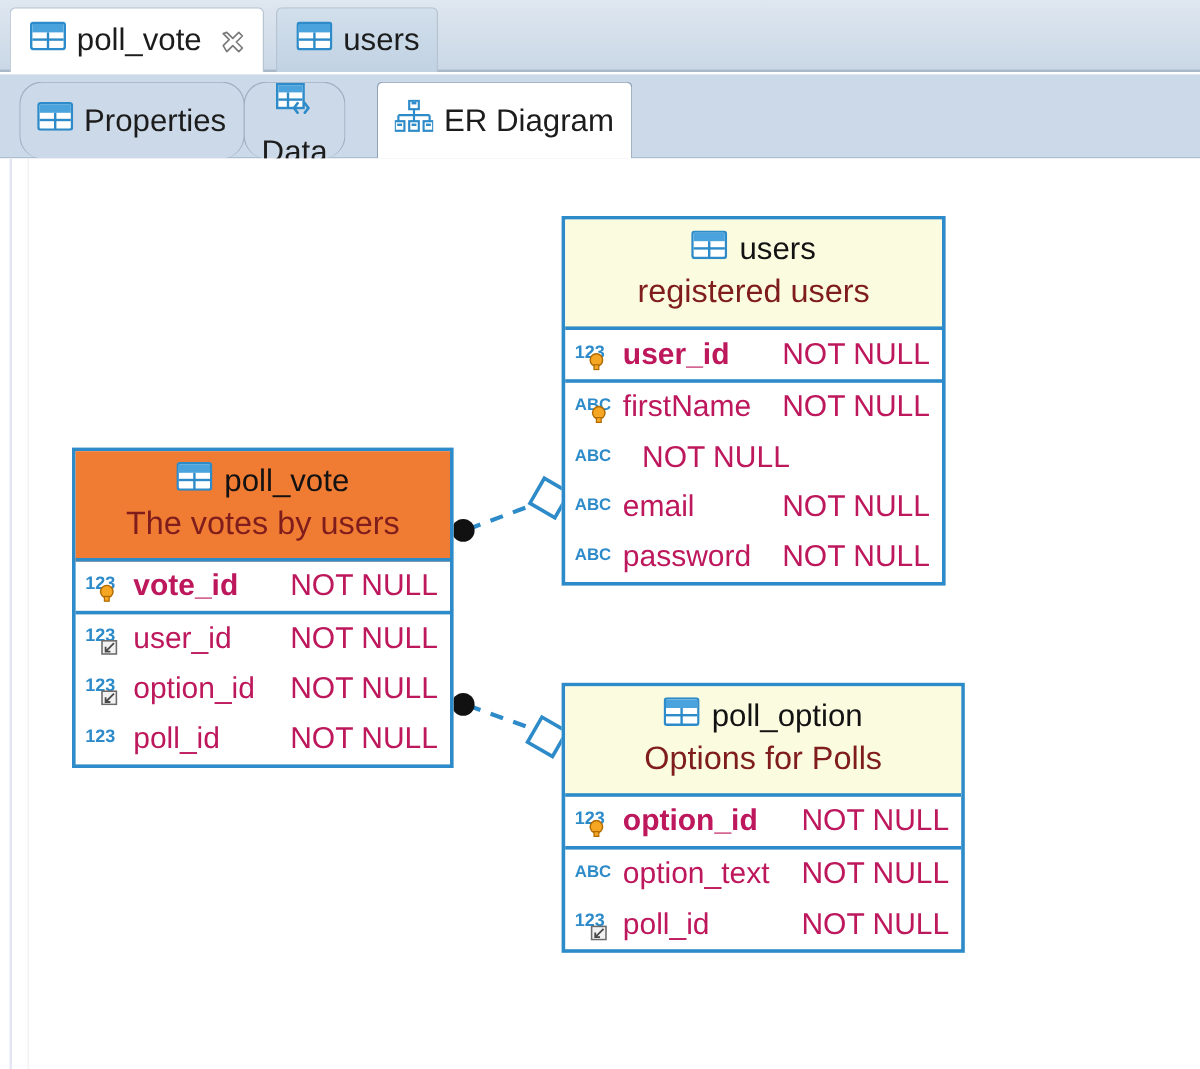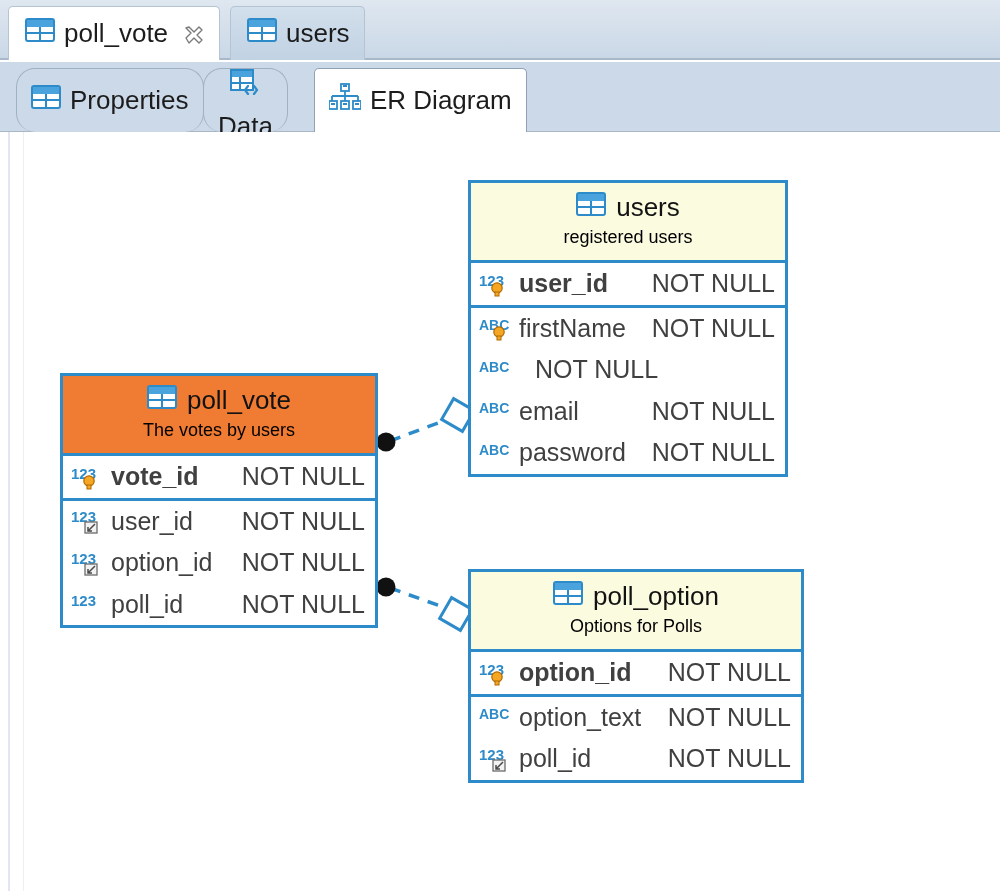--- a/index.html
+++ b/index.html
@@ -87,27 +87,27 @@
     background:#fbfbe0;
     padding:8px 0 10px 0;
     text-align:center;
     border-bottom:3px solid #2e8bc9;
   }
   .entity.selected > .ent-head{ background:#f07b33; }
   .ent-title{
     display:flex; align-items:center; justify-content:center; gap:10px;
     font-size:26px; color:#121212; line-height:1.28;
   }
-  .ent-desc{ font-size:18px; color:#000000; line-height:1.32; margin-top:2px; }
+  .ent-desc{ font-size:27px; color:#7f1d1d; line-height:1.32; margin-top:2px; }
 
   .pk-group{ border-bottom:3px solid #2e8bc9; }
 
   .col-row{
     display:flex; align-items:center;
-    font-size:25px; color:#404040;
+    font-size:25px; color:#be185d;
     padding:4px 10px 4px 8px;
     line-height:1.34;
   }
   .col-ico{ flex:0 0 auto; width:34px; height:26px; margin-right:6px; position:relative; }
   .col-name{ flex:1 1 auto; white-space:nowrap; }
   .col-name.pk{ font-weight:bold; }
   .col-null{ flex:0 0 auto; white-space:nowrap; margin-left:16px; }
 
   
   .conn{ position:absolute; left:0; top:0; width:1000px; height:759px; pointer-events:none; }

